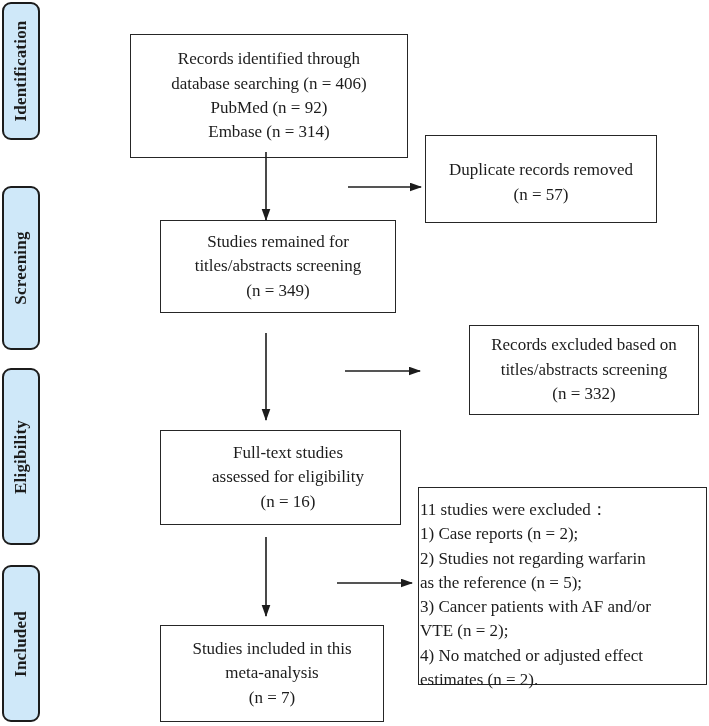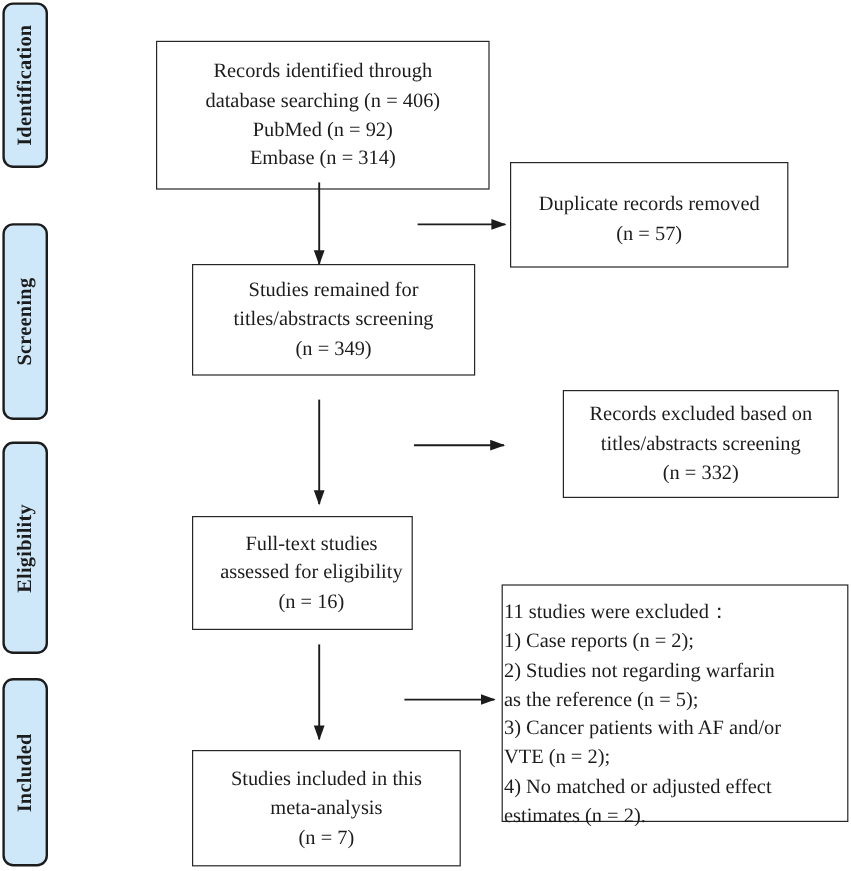--- a/index.html
+++ b/index.html
@@ -53,21 +53,21 @@
     <span>Records identified through
 database searching (n = 406)
 PubMed (n = 92)
 Embase (n = 314)</span>
   </div>
   <div class="box" style="left:160px;top:220px;width:236px;height:93px;">
     <span>Studies remained for
 titles/abstracts screening
 (n = 349)</span>
   </div>
-  <div class="box" style="left:160px;top:430px;width:184px;height:95px;padding-left:21px;">
+  <div class="box" style="left:160px;top:430px;width:241px;height:95px;padding-left:21px;">
     <span>Full-text studies
 assessed for eligibility
 (n = 16)</span>
   </div>
   <div class="box" style="left:160px;top:625px;width:224px;height:97px;">
     <span>Studies included in this
 meta-analysis
 (n = 7)</span>
   </div>
 

